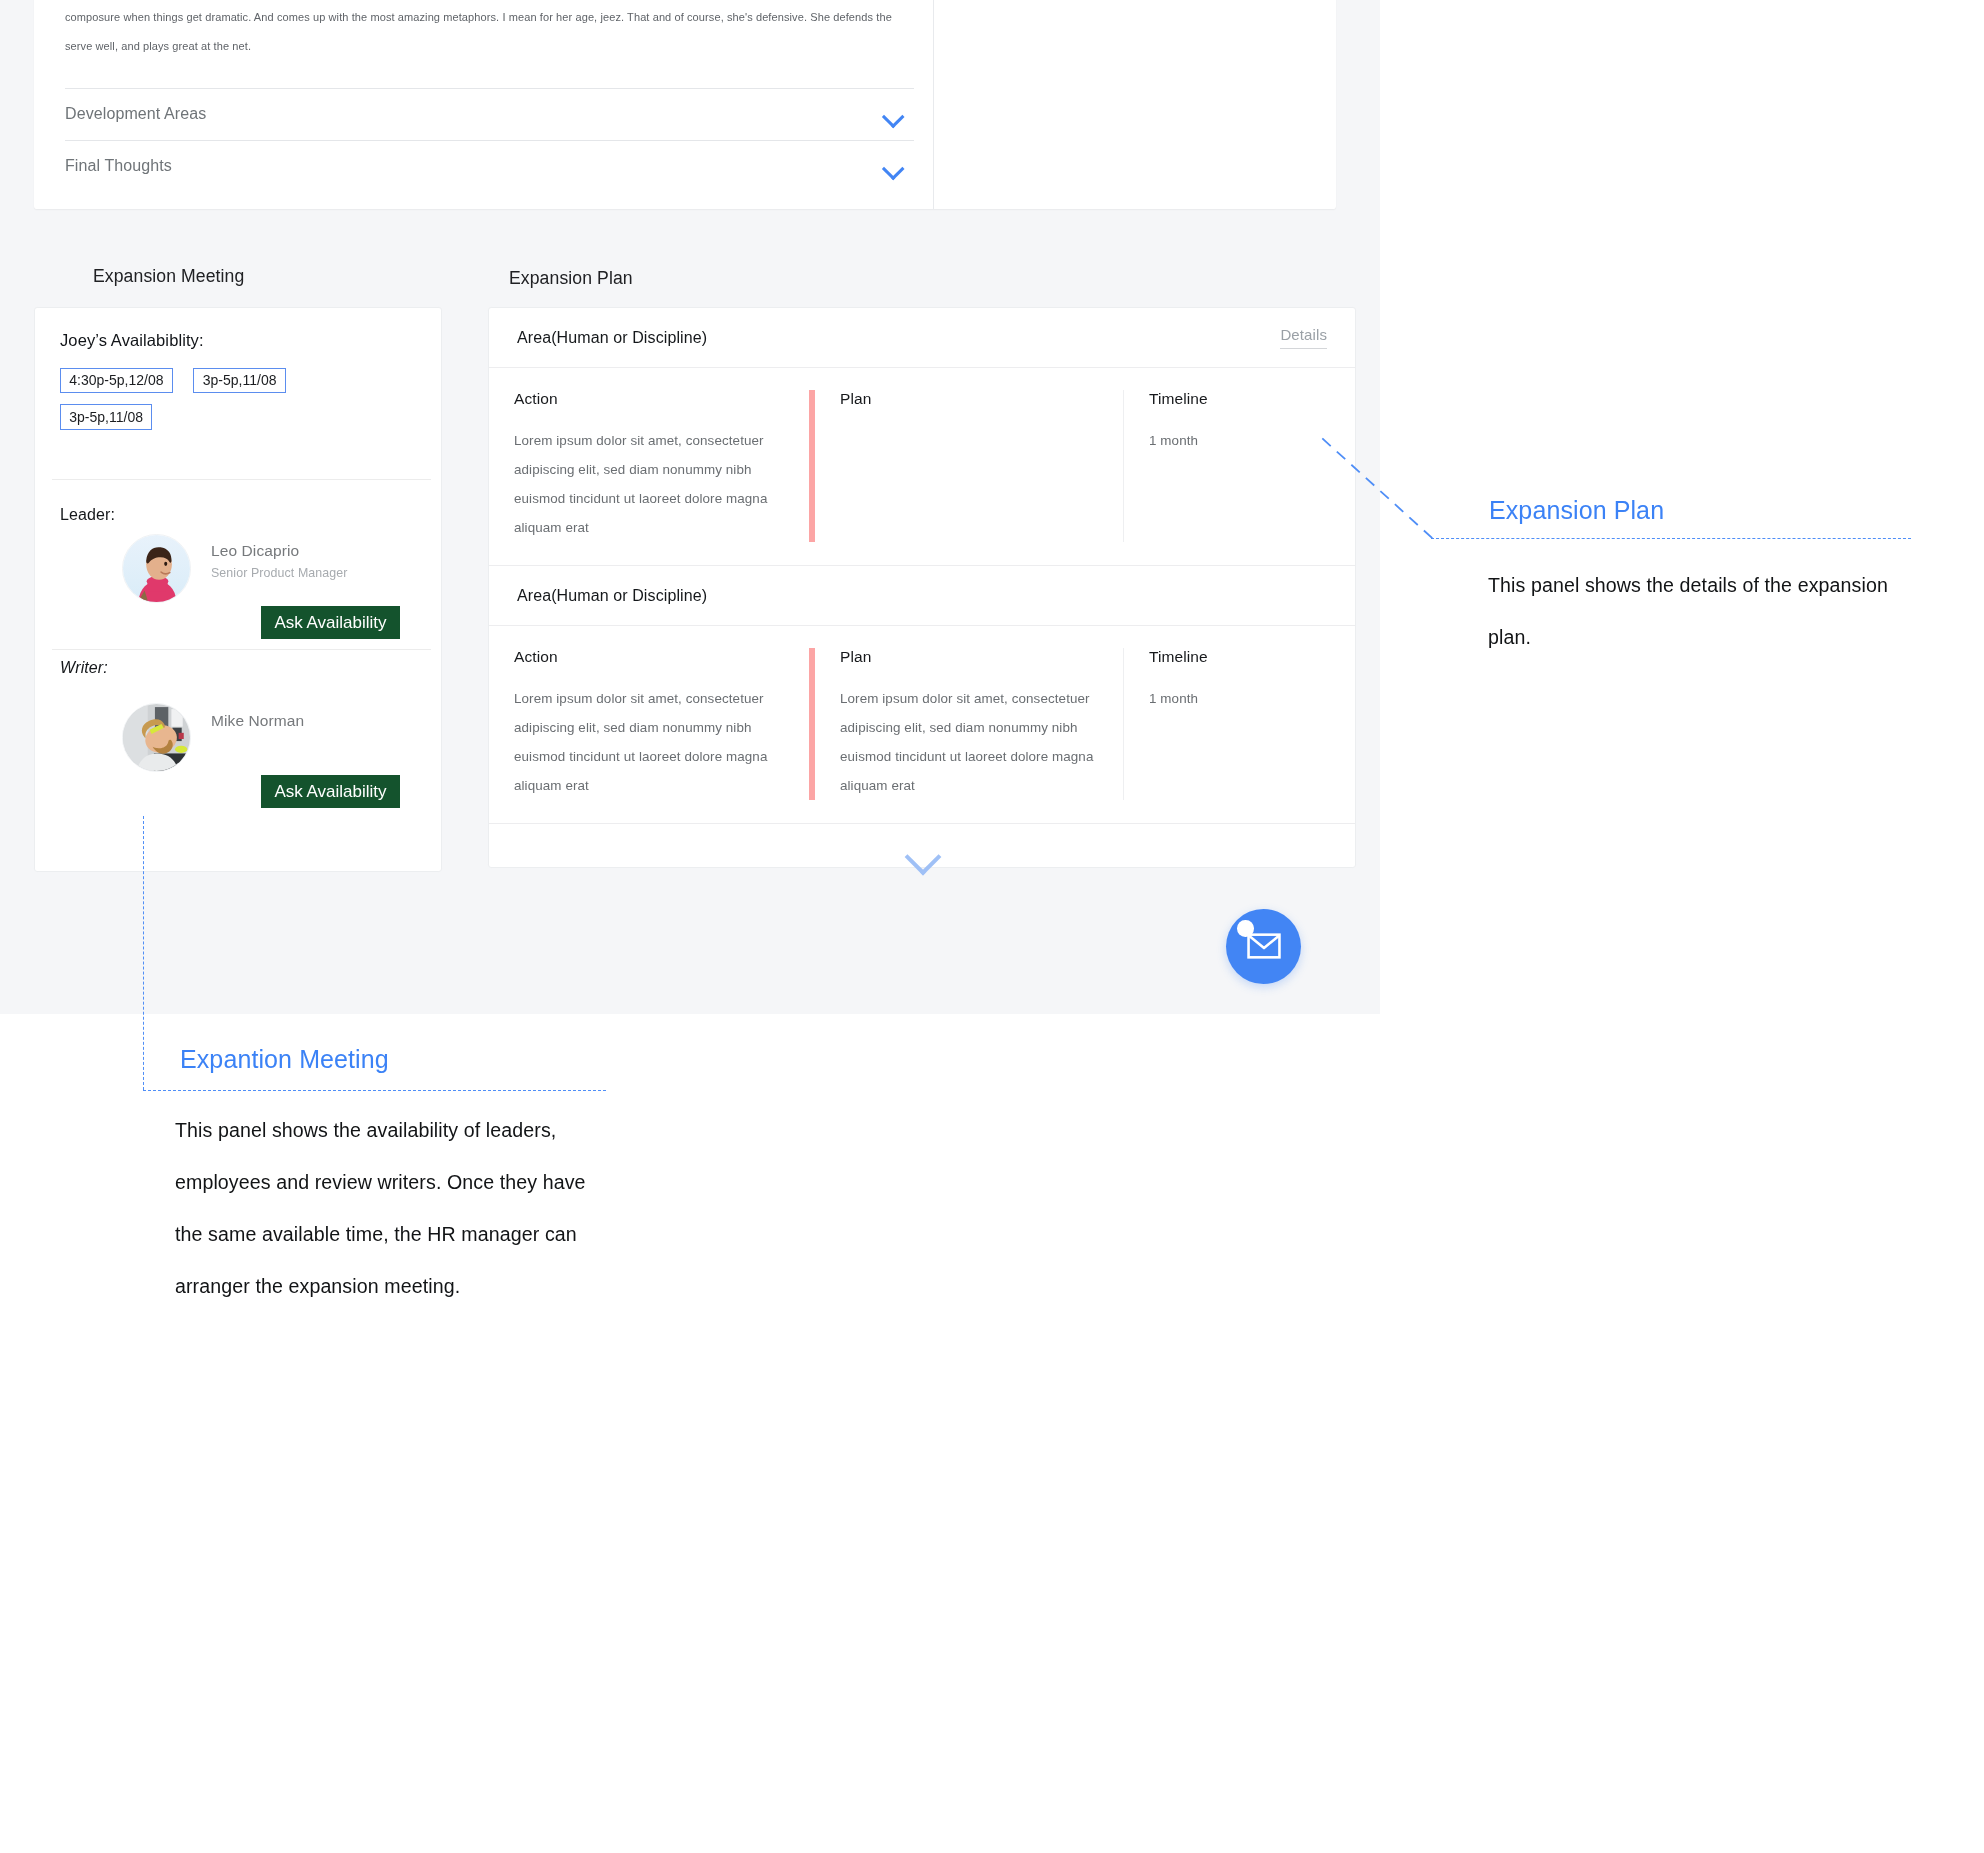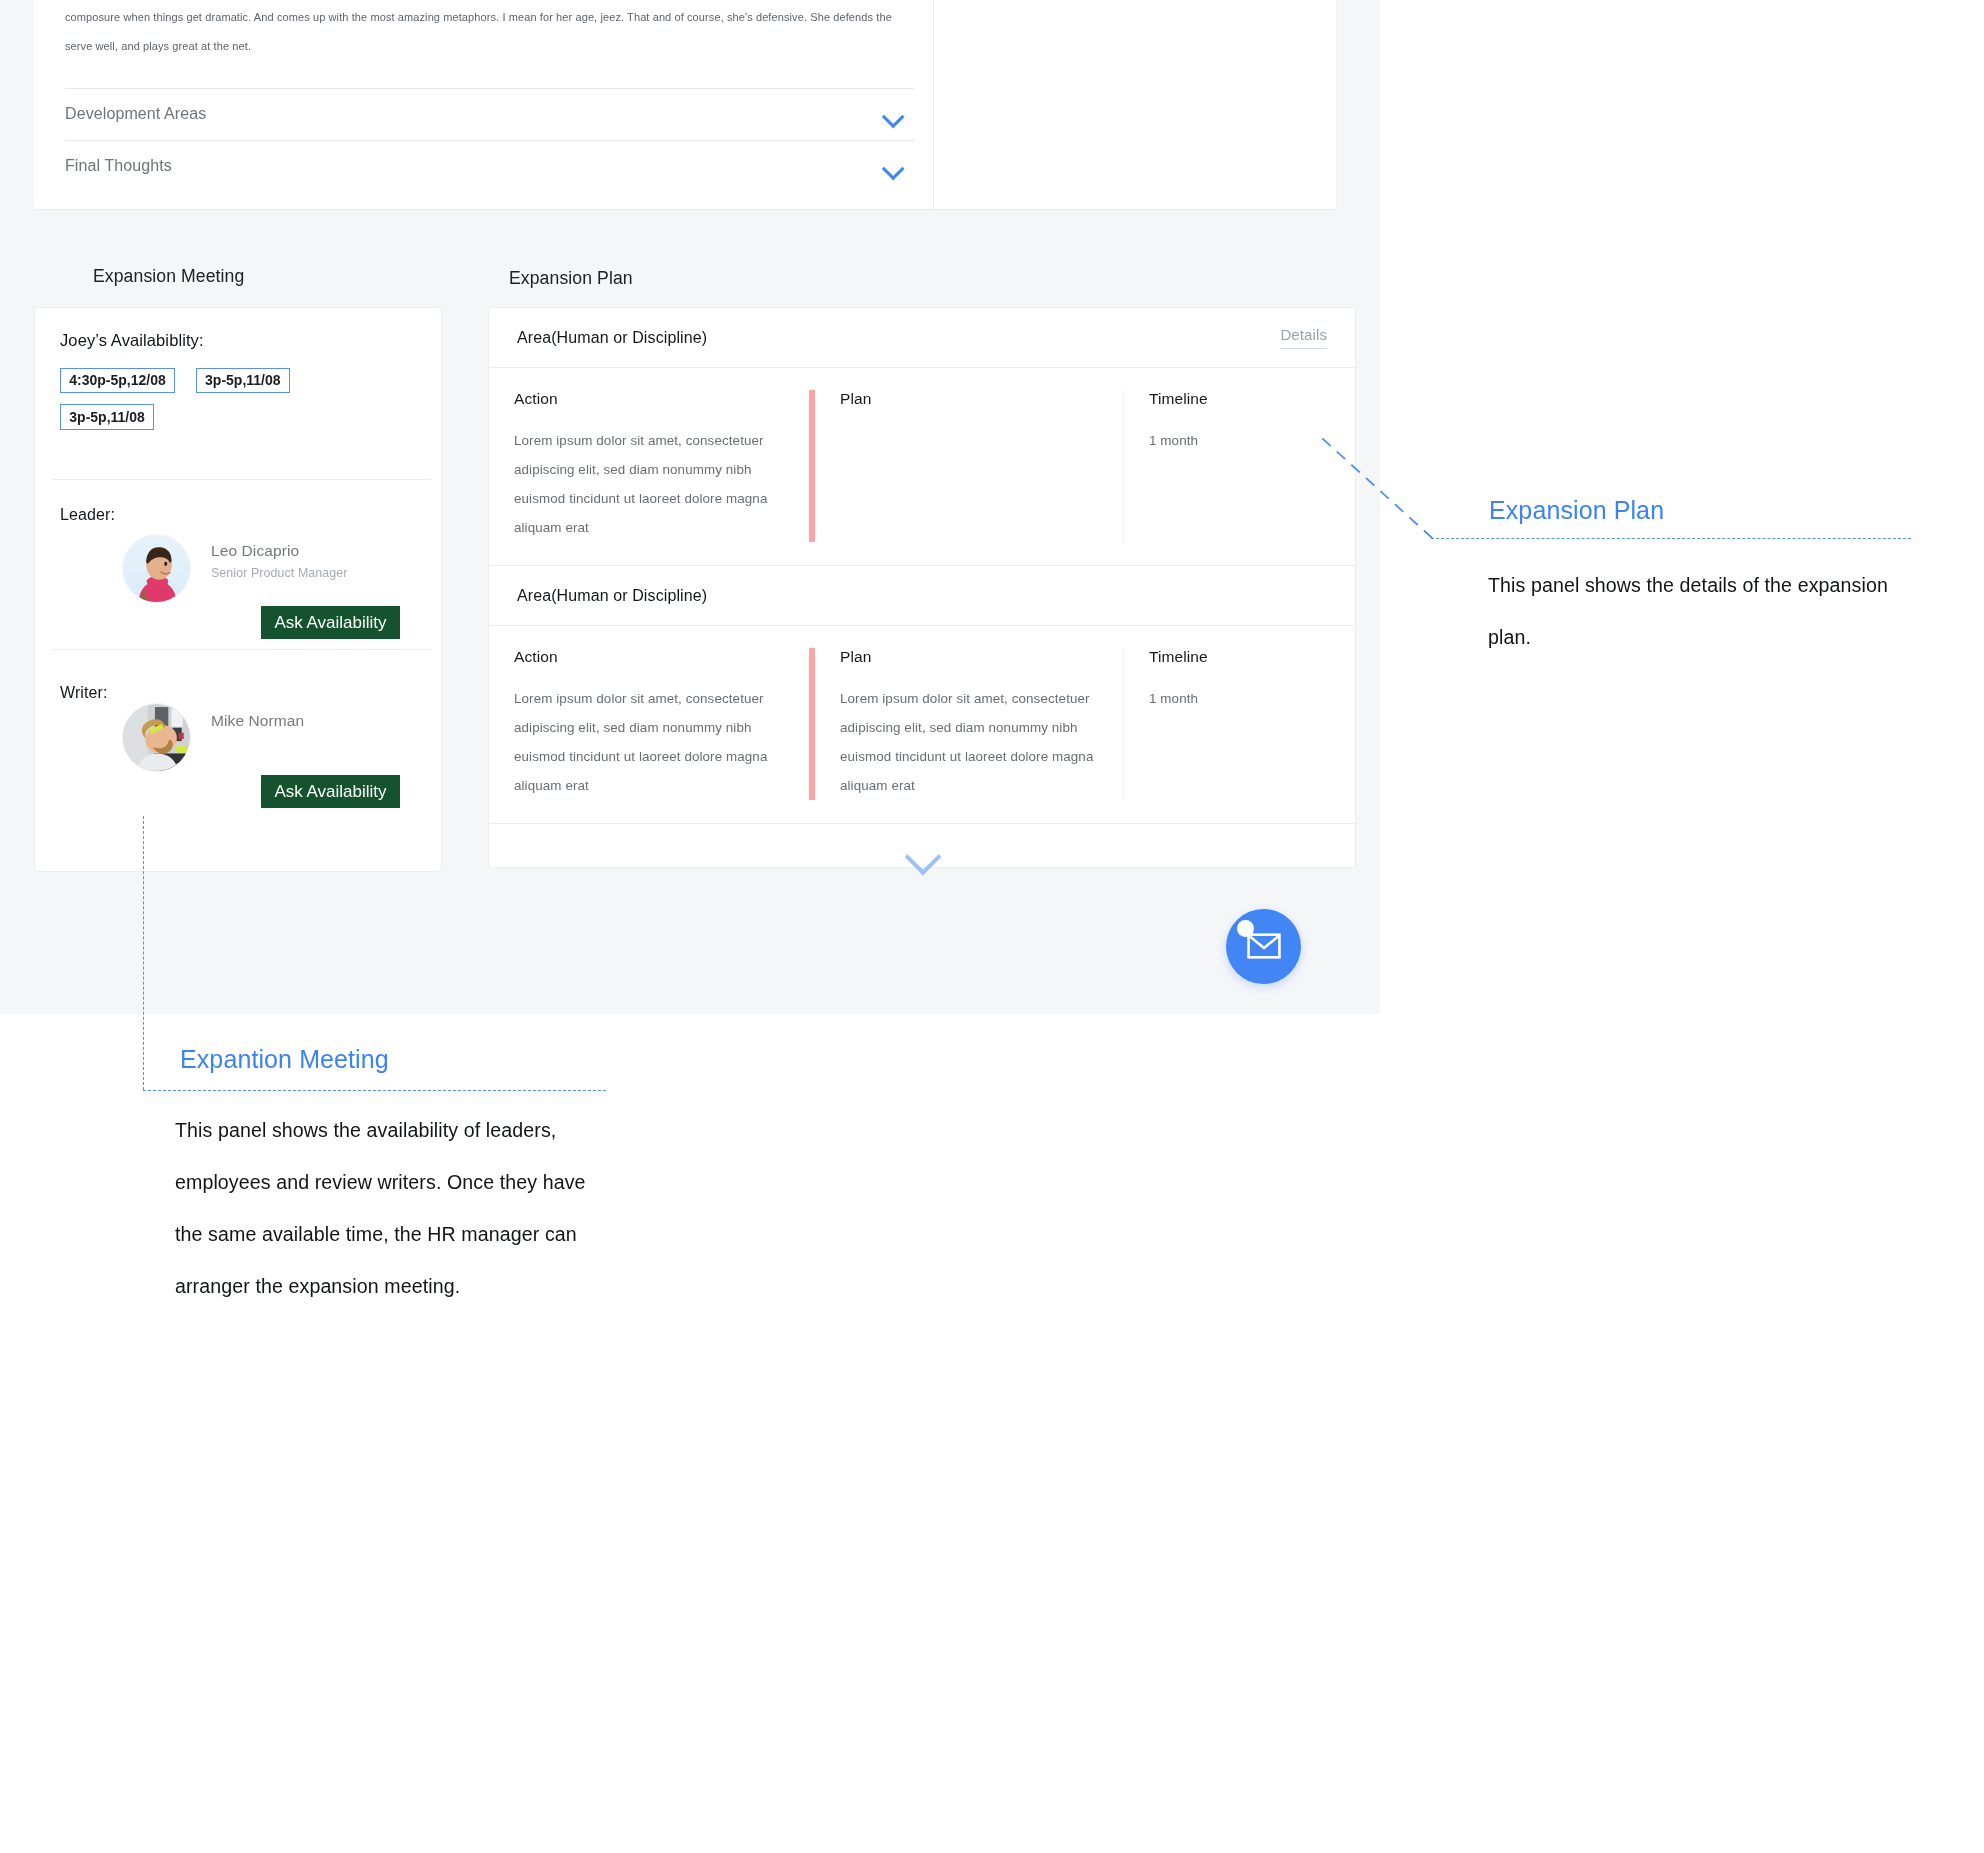--- a/index.html
+++ b/index.html
@@ -105,21 +105,20 @@
   }
   .chips { display: flex; flex-wrap: wrap; gap: 11.4px 20.7px; width: 331px; }
   .chip {
     border: 1px solid #5b8def;
     color: #1b1d20;
     font-size: 14px;
     padding: 4.7px 8.3px;
     background: #fff;
     white-space: nowrap;
     line-height: 1;
-    font-weight: bold;
   }
   .mc-divider {
     position: absolute;
     left: 17px; right: 10.3px;
     height: 1px;
     background: #ececec;
   }
   .role-label {
     position: absolute;
     font-size: 16px;
@@ -354,21 +353,21 @@
         <path d="M74 72c5 4 12 4 17 1" stroke="#b9795a" stroke-width="3" fill="none" stroke-linecap="round"></path>
         <path d="M30 128l12-20 8 26z" fill="#8a6a44"></path>
       </svg>
     </div>
     <div class="person-name" style="left:176px; top:234px;text-align:right;">Leo Dicaprio</div>
     <div class="person-role" style="left:176px; top:258px;">Senior Product Manager</div>
     <button class="ask-btn" style="left:182px; top:298px;">Ask Availability</button>
 
     <div class="mc-divider" style="top:341px;"></div>
 
-    <div class="role-label" style="left:25px; top:376px;">Writer:</div>
+    <div class="role-label" style="left:25px; top:351px;font-style:italic;">Writer:</div>
 
     <div class="avatar" style="left:87px; top:395px;">
       <svg width="69" height="69" viewBox="0 0 134 134">
         <rect width="134" height="134" fill="#cfd2d4"></rect>
         <rect x="0" y="0" width="48" height="134" fill="#dcdfe1"></rect>
         <rect x="62" y="6" width="26" height="56" fill="#5d6266"></rect>
         <rect x="94" y="10" width="22" height="34" fill="#f0f1f2"></rect>
         <rect x="96" y="46" width="18" height="26" fill="#3c4044"></rect>
         <rect x="60" y="96" width="74" height="38" fill="#2e3235"></rect>
         <rect x="108" y="56" width="10" height="12" fill="#b8384a"></rect>

